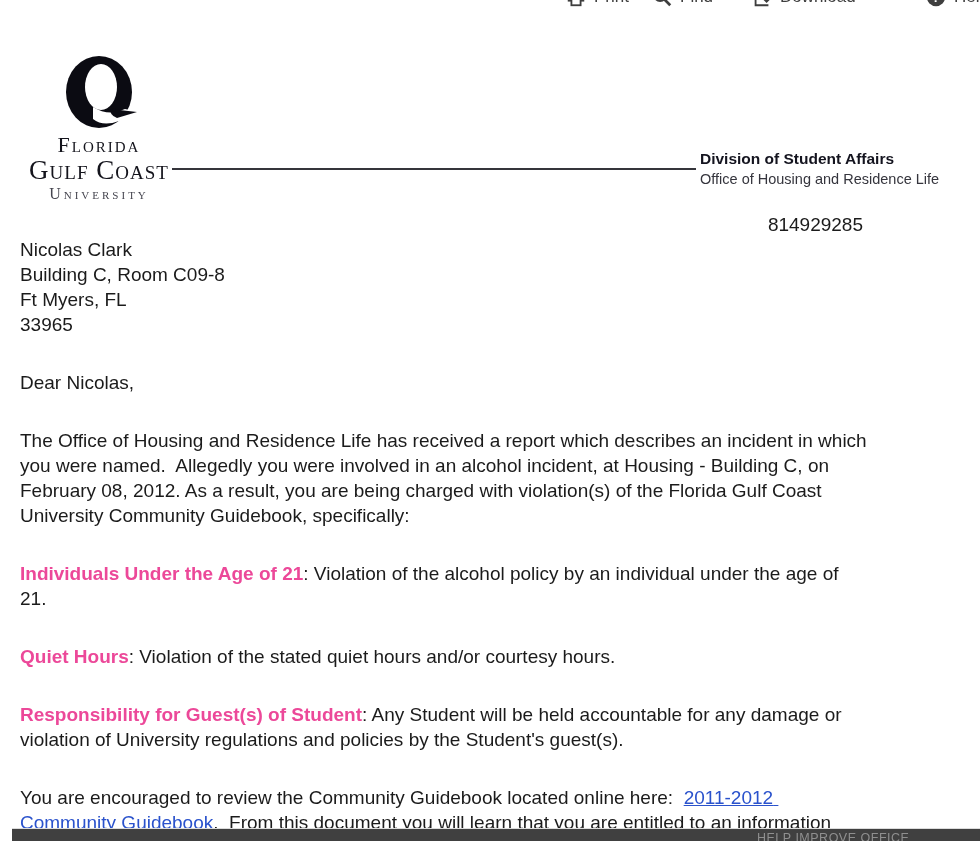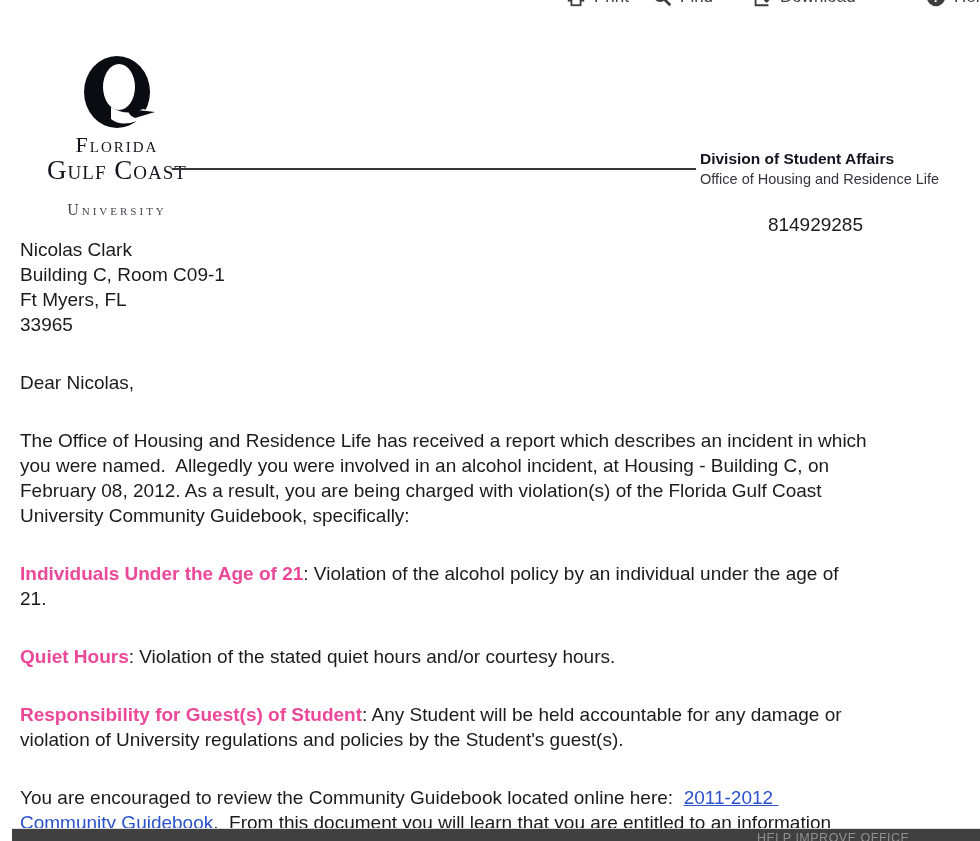--- a/index.html
+++ b/index.html
@@ -11,26 +11,26 @@
   .toolbar { position:absolute; top:-18px; left:0; right:0; height:30px; background:#fff; }
   .tool { position:absolute; top:0; height:30px; display:flex; align-items:center; gap:7px;
           color:#3e3e3e; font-size:17px; cursor:pointer; }
   .tool svg { display:block; }
   .tool-print    { left:565px; }
   .tool-find     { left:651px; }
   .tool-download { left:751px; }
   .tool-help     { left:925px; }
 
   
-  .logo-block { position:absolute; left:36px; top:55px; width:162px; text-align:center; }
+  .logo-block { position:absolute; left:18px; top:55px; width:162px; text-align:center; }
   .logo-mark { display:block; margin:0 auto; }
   .logo-text { font-family:"Liberation Serif", serif; color:#14141c; line-height:1; }
   .logo-l1 { font-size:22px; font-variant:small-caps; letter-spacing:2px; margin-top:3px; }
   .logo-l2 { font-size:27px; font-variant:small-caps; letter-spacing:1px; margin-top:1px; }
-  .logo-l3 { font-size:16px; font-variant:small-caps; letter-spacing:3px; margin-top:18px; color:#45454f; }
+  .logo-l3 { font-size:16px; font-variant:small-caps; letter-spacing:3px; margin-top:2px; color:#45454f; }
 
   .head-rule { position:absolute; left:172px; top:168px; width:524px; height:2px; background:#35353b; }
 
   .division { position:absolute; left:700px; top:149px; line-height:1.25; }
   .division-l1 { font-size:15.5px; font-weight:bold; color:#14141f; }
   .division-l2 { font-size:14.5px; color:#35353d; margin-top:2px; }
 
   
   .letter { position:absolute; left:20px; top:212px; width:847px;
             font-size:19px; line-height:25px; color:#1b1b1b; }
@@ -108,21 +108,21 @@
 
   <div class="division">
     <div class="division-l1">Division of Student Affairs</div>
     <div class="division-l2">Office of Housing and Residence Life</div>
   </div>
 
   <div class="letter">
     <div class="para ref-line">814929285</div>
     <div>
       <div class="para">Nicolas Clark</div>
-      <div class="para">Building C, Room C09-1</div>
+      <div class="para">Building C, Room C09-8</div>
       <div class="para">Ft Myers, FL</div>
       <div class="para">33965</div>
     </div>
     <div class="para mt25">Dear Nicolas,</div>
 
     <div class="para mt25">The Office of Housing and Residence Life has received a report which describes an incident in which you were named.  Allegedly you were involved in an alcohol incident, at Housing - Building C, on February 08, 2012. As a result, you are being charged with violation(s) of the Florida Gulf Coast University Community Guidebook, specifically:</div>
 
     <div class="para mt25"><b class="charge-title">Individuals Under the Age of 21</b><span>: Violation of the alcohol policy by an individual under the age of 21.</span></div>
 
     <div class="para mt25"><b class="charge-title">Quiet Hours</b><span>: Violation of the stated quiet hours and/or courtesy hours.</span></div>

